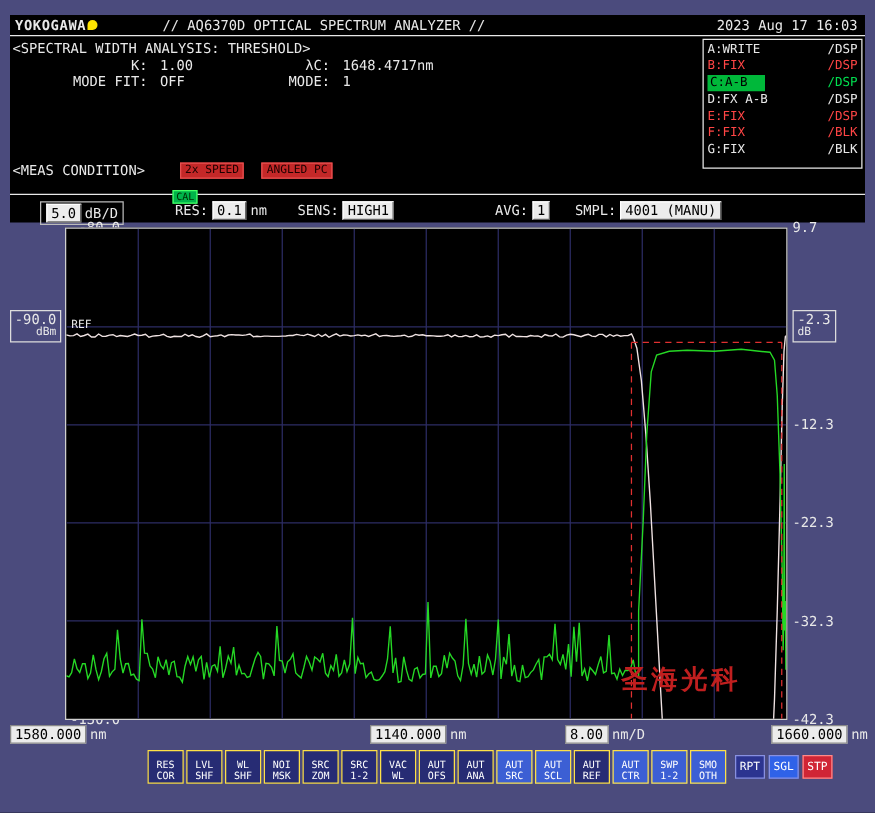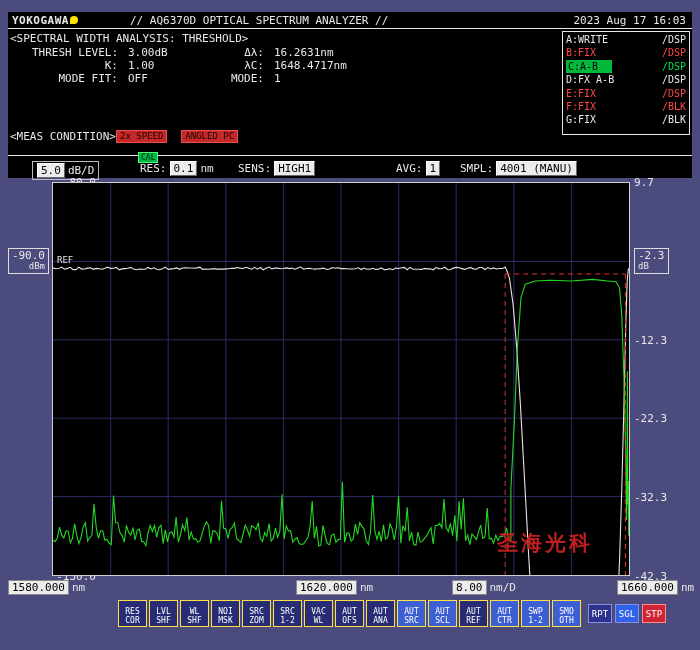--- a/index.html
+++ b/index.html
@@ -22,21 +22,21 @@
   .alab2{width:42px;text-align:right;}
   .aval2{padding-left:10px;}
 
   .trace-panel{position:absolute;right:2px;top:19px;width:128px;height:104px;border:1px solid #e8e8e8;padding:1px 3px;font-size:10px;line-height:13.4px;}
   .trace-row{display:flex;justify-content:space-between;cursor:default;}
   .trace-row.active{color:#00e050;}
   .trace-row.active .tname{background:#00b83a;color:#000;padding:0 14px 0 2px;}
 
   .meas{position:absolute;left:0;top:118px;width:100%;height:26px;border-bottom:1px solid #e8e8e8;font-size:11px;}
   .meas-line1{position:absolute;left:2px;top:0;display:flex;align-items:center;}
-  .meas-title{}
+  .meas-title{margin-right:28px;}
   .badge{font-size:9px;background:#c42828;color:#1d0000;padding:0 3px;margin-right:14px;border:1px solid #e85050;line-height:11px;}
   .meas-line2{position:absolute;left:2px;top:13px;width:680px;height:13px;}
   .mgroup{position:absolute;top:0;display:flex;gap:4px;align-items:center;}
   .mg0{left:0;}.mg1{left:140px;}.mg2{left:295px;}.mg3{left:478px;}
 
   .settings{position:absolute;left:0;top:146px;width:100%;height:20px;font-size:11px;}
   .sgroup{position:absolute;top:3px;display:flex;gap:3px;align-items:center;}
   .vbox{background:#ececec;color:#000;padding:0 3px;font-size:11px;line-height:13px;border-top:1px solid #fff;border-left:1px solid #fff;border-right:1px solid #666;border-bottom:1px solid #666;}
   .scalebox{border:1px solid #bbb;padding:1px 4px;}
   .cal{position:absolute;left:130px;top:-6px;font-size:8px;line-height:9px;background:#00b44a;color:#002a00;padding:0 2px;border:1px solid #44ff66;}
@@ -82,26 +82,20 @@
   <div class="header">
     <div class="titlebar">
       <span class="brand">YOKOGAWA</span>
       <span class="brand-dot"></span>
       <span class="main-title">// AQ6370D OPTICAL SPECTRUM ANALYZER //</span>
       <span class="datetime">2023 Aug 17 16:03</span>
     </div>
 
     <div class="analysis">
       <div class="analysis-title">&lt;SPECTRAL WIDTH ANALYSIS: THRESHOLD&gt;</div>
-      <div class="arow">
-        <span class="alab">THRESH LEVEL:</span>
-        <span class="aval">3.00dB</span>
-        <span class="alab2">Δλ:</span>
-        <span class="aval2">16.2631nm</span>
-      </div>
       <div class="arow">
         <span class="alab">K:</span>
         <span class="aval">1.00</span>
         <span class="alab2">λC:</span>
         <span class="aval2">1648.4717nm</span>
       </div>
       <div class="arow">
         <span class="alab">MODE FIT:</span>
         <span class="aval">OFF</span>
         <span class="alab2">MODE:</span>
@@ -216,21 +210,21 @@
     <span class="ytick" style="top:80%">-32.3</span>
     <span class="ytick" style="top:100%">-42.3</span>
   </div>
 
   <div class="xaxis">
     <span class="xgroup xg0">
         <span class="xbox">1580.000</span>
         <span>nm</span>
       </span>
     <span class="xgroup xg1">
-        <span class="xbox">1620.000</span>
+        <span class="xbox">1140.000</span>
         <span>nm</span>
       </span>
     <span class="xgroup xg2">
         <span class="xbox">8.00</span>
         <span>nm/D</span>
       </span>
     <span class="xgroup xg3">
         <span class="xbox">1660.000</span>
         <span>nm</span>
       </span>

